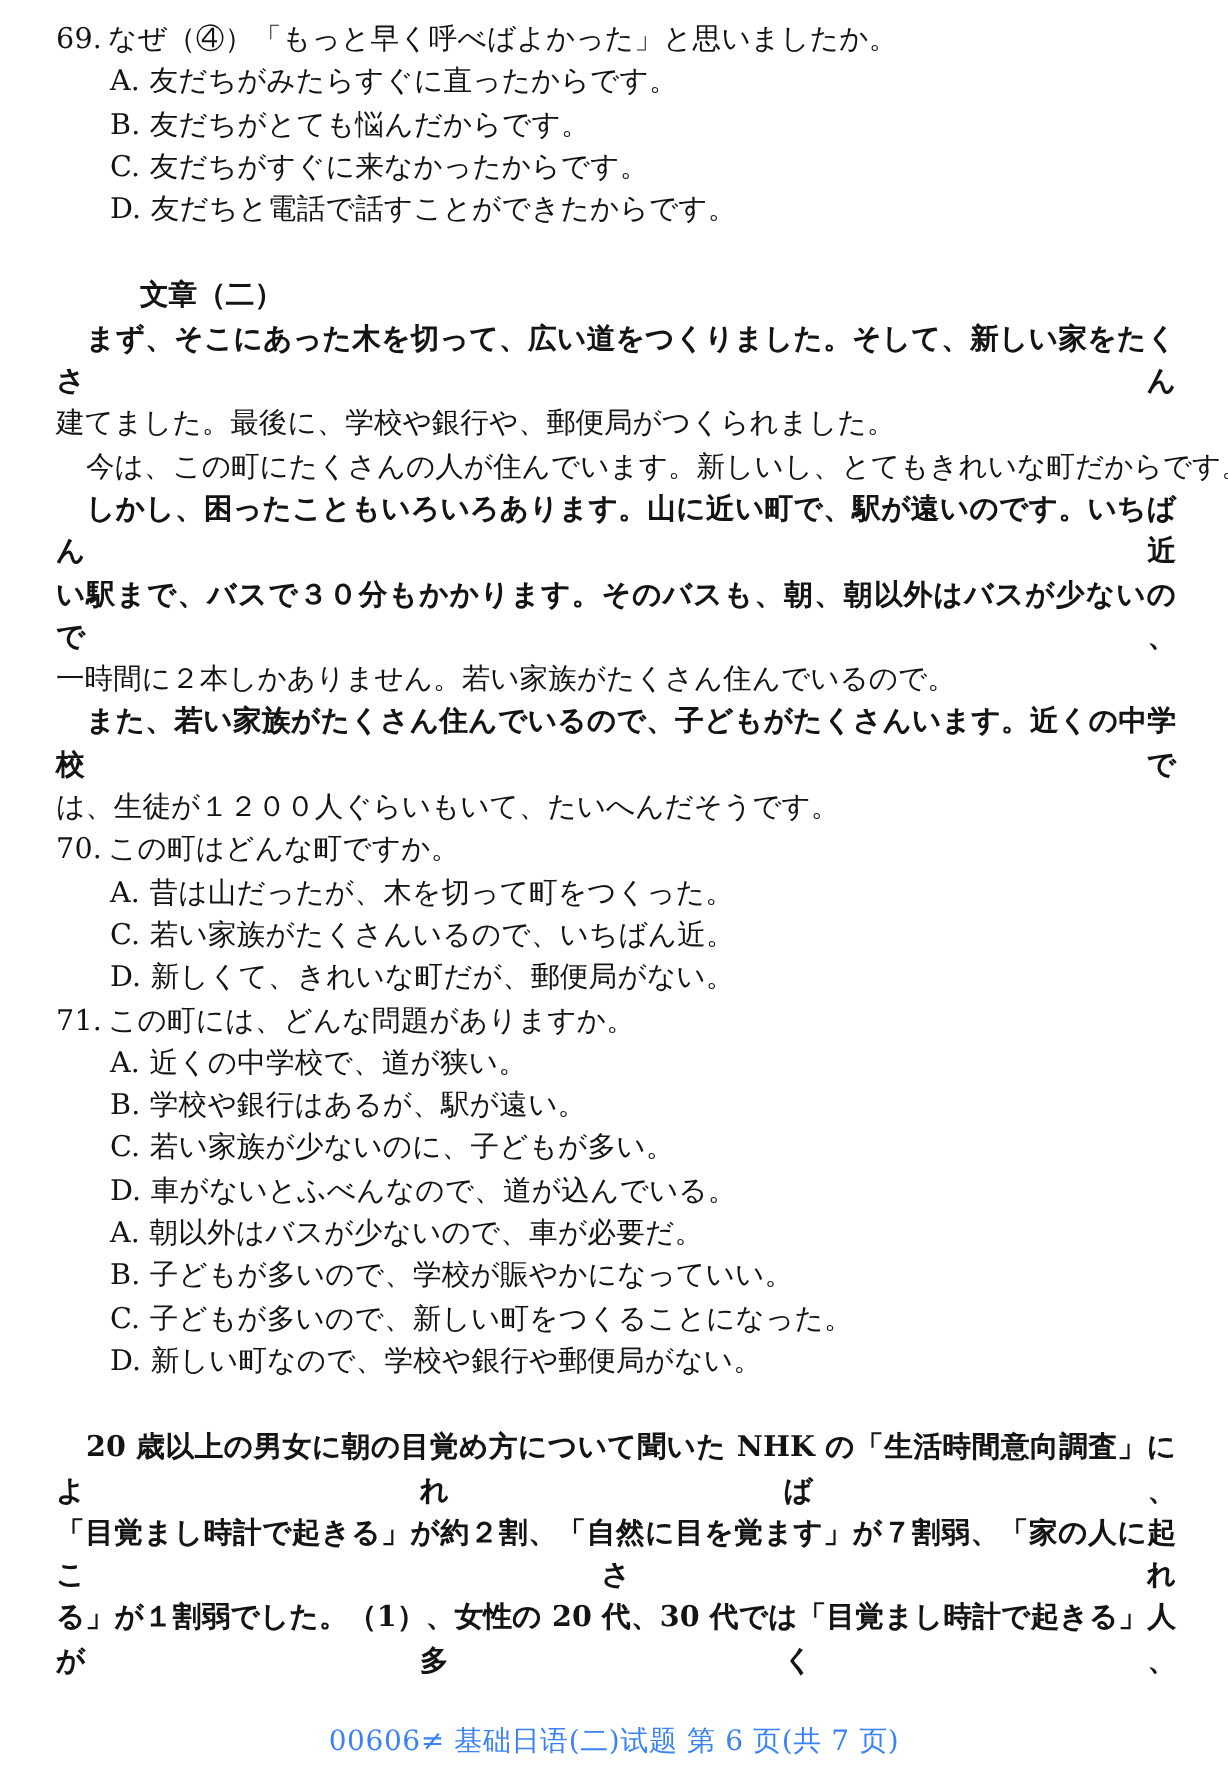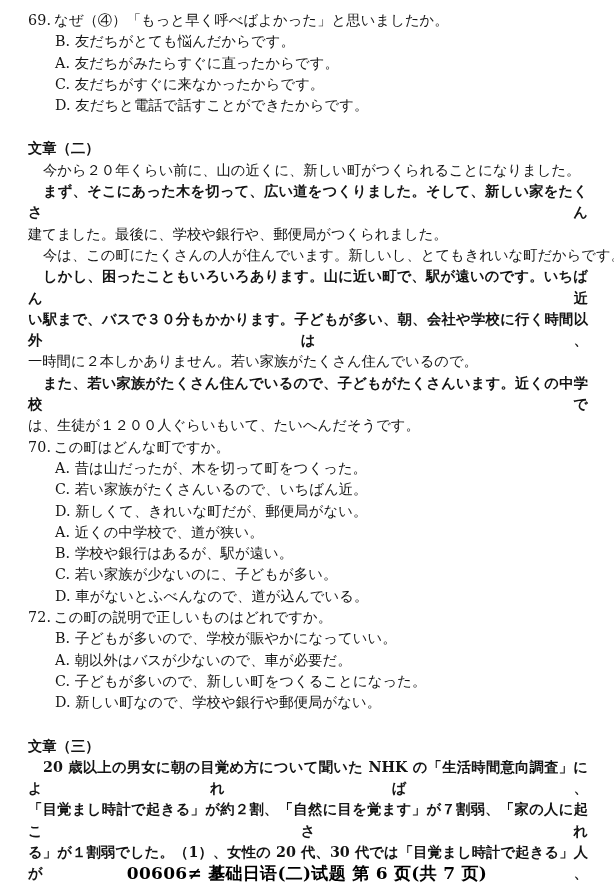--- a/index.html
+++ b/index.html
@@ -48,20 +48,21 @@
     padding-left: 27px;
     white-space: nowrap;
     letter-spacing: 0.1px;
   }
 
   .section-head {
     font-size: 14.3px;
     line-height: 21.3px;
     font-weight: bold;
     white-space: nowrap;
+    margin-left: 42px;
   }
   .spacer-lg { height: 22px; }
 
   .para {
     font-size: 14.3px;
     line-height: 21.3px;
   }
   .para .ln {
     white-space: nowrap;
     display: block;
@@ -73,73 +74,70 @@
     text-align-last: justify;
     font-weight: bold;
   }
 
   .footer {
     position: absolute;
     left: 0;
     top: 862px;
     width: 614px;
     text-align: center;
-    font-size: 17px;
+    font-size: 14px;
     letter-spacing: 0.3px;
-    color: #000000;
+    color: #3b82f6;
     white-space: nowrap;
-    font-weight: bold;
   }
 </style>
 </head>
 <body>
 
 <div class="page">
   <div class="content">
 
     <div class="qline"><span class="qnum">69.</span><span>なぜ（④）「もっと早く呼べばよかった」と思いましたか。</span></div>
+    <div class="opt">A. 友だちがみたらすぐに直ったからです。</div>
     <div class="opt">B. 友だちがとても悩んだからです。</div>
-    <div class="opt">A. 友だちがみたらすぐに直ったからです。</div>
     <div class="opt">C. 友だちがすぐに来なかったからです。</div>
     <div class="opt">D. 友だちと電話で話すことができたからです。</div>
 
     <div class="spacer-lg"></div>
 
     <div class="section-head">文章（二）</div>
     <div class="para">
-      <span class="ln indent">今から２０年くらい前に、山の近くに、新しい町がつくられることになりました。</span>
       <span class="ln indent just">まず、そこにあった木を切って、広い道をつくりました。そして、新しい家をたくさん</span>
       <span class="ln">建てました。最後に、学校や銀行や、郵便局がつくられました。</span>
       <span class="ln indent">今は、この町にたくさんの人が住んでいます。新しいし、とてもきれいな町だからです。</span>
       <span class="ln indent just">しかし、困ったこともいろいろあります。山に近い町で、駅が遠いのです。いちばん近</span>
-      <span class="ln just">い駅まで、バスで３０分もかかります。子どもが多い、朝、会社や学校に行く時間以外は、</span>
+      <span class="ln just">い駅まで、バスで３０分もかかります。そのバスも、朝、朝以外はバスが少ないので、</span>
       <span class="ln">一時間に２本しかありません。若い家族がたくさん住んでいるので。</span>
       <span class="ln indent just">また、若い家族がたくさん住んでいるので、子どもがたくさんいます。近くの中学校で</span>
       <span class="ln">は、生徒が１２００人ぐらいもいて、たいへんだそうです。</span>
     </div>
 
     <div class="qline"><span class="qnum">70.</span><span>この町はどんな町ですか。</span></div>
     <div class="opt">A. 昔は山だったが、木を切って町をつくった。</div>
     <div class="opt">C. 若い家族がたくさんいるので、いちばん近。</div>
     <div class="opt">D. 新しくて、きれいな町だが、郵便局がない。</div>
 
+    <div class="qline"><span class="qnum">71.</span><span>この町には、どんな問題がありますか。</span></div>
     <div class="opt">A. 近くの中学校で、道が狭い。</div>
     <div class="opt">B. 学校や銀行はあるが、駅が遠い。</div>
     <div class="opt">C. 若い家族が少ないのに、子どもが多い。</div>
     <div class="opt">D. 車がないとふべんなので、道が込んでいる。</div>
 
-    <div class="qline"><span class="qnum">72.</span><span>この町の説明で正しいものはどれですか。</span></div>
+    <div class="opt">A. 朝以外はバスが少ないので、車が必要だ。</div>
     <div class="opt">B. 子どもが多いので、学校が賑やかになっていい。</div>
-    <div class="opt">A. 朝以外はバスが少ないので、車が必要だ。</div>
     <div class="opt">C. 子どもが多いので、新しい町をつくることになった。</div>
     <div class="opt">D. 新しい町なので、学校や銀行や郵便局がない。</div>
 
     <div class="spacer-lg"></div>
 
-    <div class="section-head">文章（三）</div>
     <div class="para">
       <span class="ln indent just">20 歳以上の男女に朝の目覚め方について聞いた NHK の「生活時間意向調査」によれば、</span>
       <span class="ln just">「目覚まし時計で起きる」が約２割、「自然に目を覚ます」が７割弱、「家の人に起こされ</span>
       <span class="ln just">る」が１割弱でした。（1）、女性の 20 代、30 代では「目覚まし時計で起きる」人が多く、</span>
 
     </div>
 
   </div>
 
   <div class="footer">00606≠ 基础日语(二)试题 第 6 页(共 7 页)</div>

